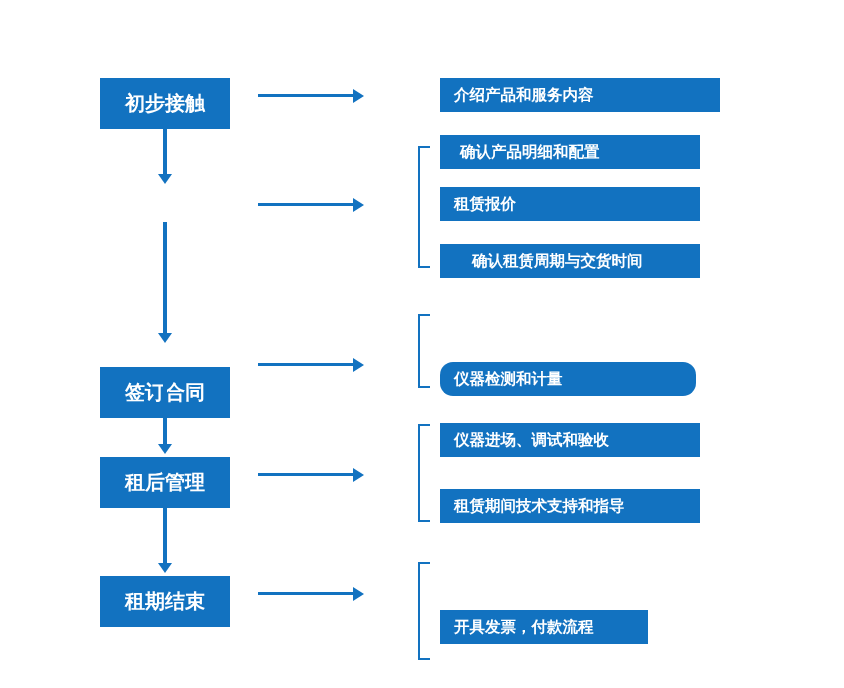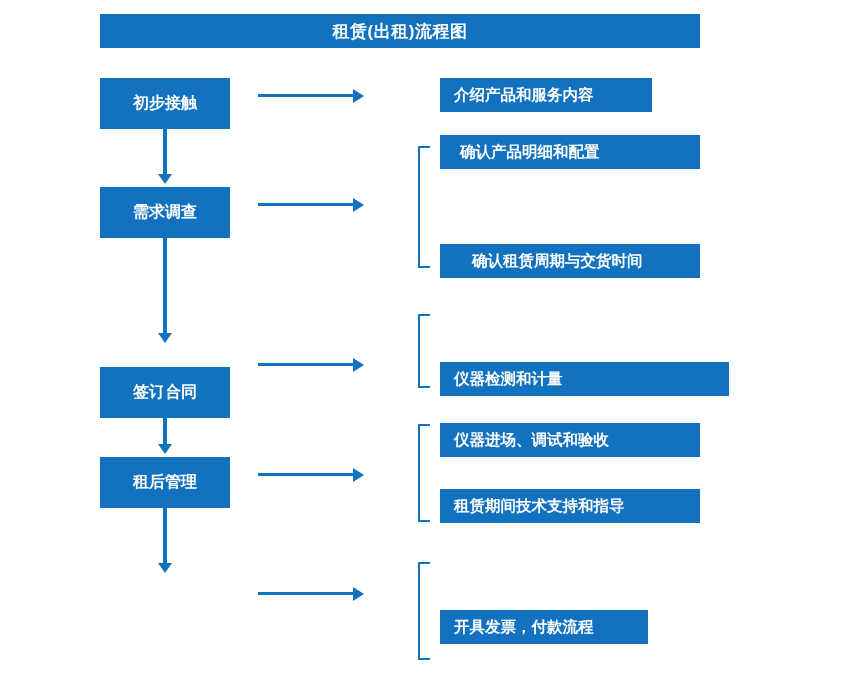--- a/index.html
+++ b/index.html
@@ -29,21 +29,21 @@
     font-weight: bold;
     display: flex;
     align-items: center;
     justify-content: center;
     letter-spacing: 0.5px;
   }
   .stage-box {
     position: absolute;
     background: #1272c0;
     color: #ffffff;
-    font-size: 16px;
+    font-size: 20px;
     font-weight: bold;
     display: flex;
     align-items: center;
     justify-content: center;
     height: 51px;
   }
   .detail-box {
     position: absolute;
     background: #1272c0;
     color: #ffffff;
@@ -96,48 +96,48 @@
     border-bottom: 2px solid #1272c0;
     width: 12px;
     box-sizing: border-box;
   }
 </style>
 </head>
 <body>
 
 <div id="canvas">
 
-  <div class="title-bar">租赁(出租)流程图</div>
 
   <div class="stage-box" style="left:100px; top:78px; width:130px;">初步接触</div>
-  <div class="stage-box" style="left:100px; top:187px; width:130px;">需求调查</div>
   <div class="stage-box" style="left:100px; top:347px; width:130px;margin-top:20px;">签订合同</div>
   <div class="stage-box" style="left:100px; top:457px; width:130px;">租后管理</div>
+  <div class="stage-box" style="left:100px; top:576px; width:130px;">租期结束</div>
 
   <div class="v-arrow" style="left:163px; top:113px; height:62px;"></div>
   <div class="v-arrow" style="left:163px; top:222px; height:112px;"></div>
   <div class="v-arrow" style="left:163px; top:382px; height:63px;"></div>
   <div class="v-arrow" style="left:163px; top:492px; height:72px;"></div>
 
   <div class="h-arrow" style="left:258px; top:94px; width:96px;"></div>
   <div class="h-arrow" style="left:258px; top:203px; width:96px;"></div>
   <div class="h-arrow" style="left:258px; top:363px; width:96px;"></div>
   <div class="h-arrow" style="left:258px; top:473px; width:96px;"></div>
   <div class="h-arrow" style="left:258px; top:592px; width:96px;"></div>
 
   <div class="bracket" style="left:418px; top:146px; height:122px;"></div>
   <div class="bracket" style="left:418px; top:314px; height:74px;"></div>
   <div class="bracket" style="left:418px; top:424px; height:98px;"></div>
   <div class="bracket" style="left:418px; top:562px; height:98px;"></div>
 
-  <div class="detail-box" style="left:440px; top:78px; width:212px;">介绍产品和服务内容</div>
+  <div class="detail-box" style="left:440px; top:78px; width:280px;">介绍产品和服务内容</div>
 
   <div class="detail-box" style="left:440px; top:135px; width:260px;padding-left:20px;">确认产品明细和配置</div>
+  <div class="detail-box" style="left:440px; top:187px; width:260px;">租赁报价</div>
   <div class="detail-box" style="left:440px; top:244px; width:260px;padding-left:32px;">确认租赁周期与交货时间</div>
 
-  <div class="detail-box" style="left:440px; top:362px; width:289px;">仪器检测和计量</div>
+  <div class="detail-box" style="left:440px; top:362px; width:256px;border-radius:13px;">仪器检测和计量</div>
 
   <div class="detail-box" style="left:440px; top:489px; width:260px;">租赁期间技术支持和指导</div>
   <div class="detail-box" style="left:440px; top:423px; width:260px;">仪器进场、调试和验收</div>
 
   <div class="detail-box" style="left:440px; top:610px; width:208px;">开具发票，付款流程</div>
 
 </div>
 
 </body></html>

